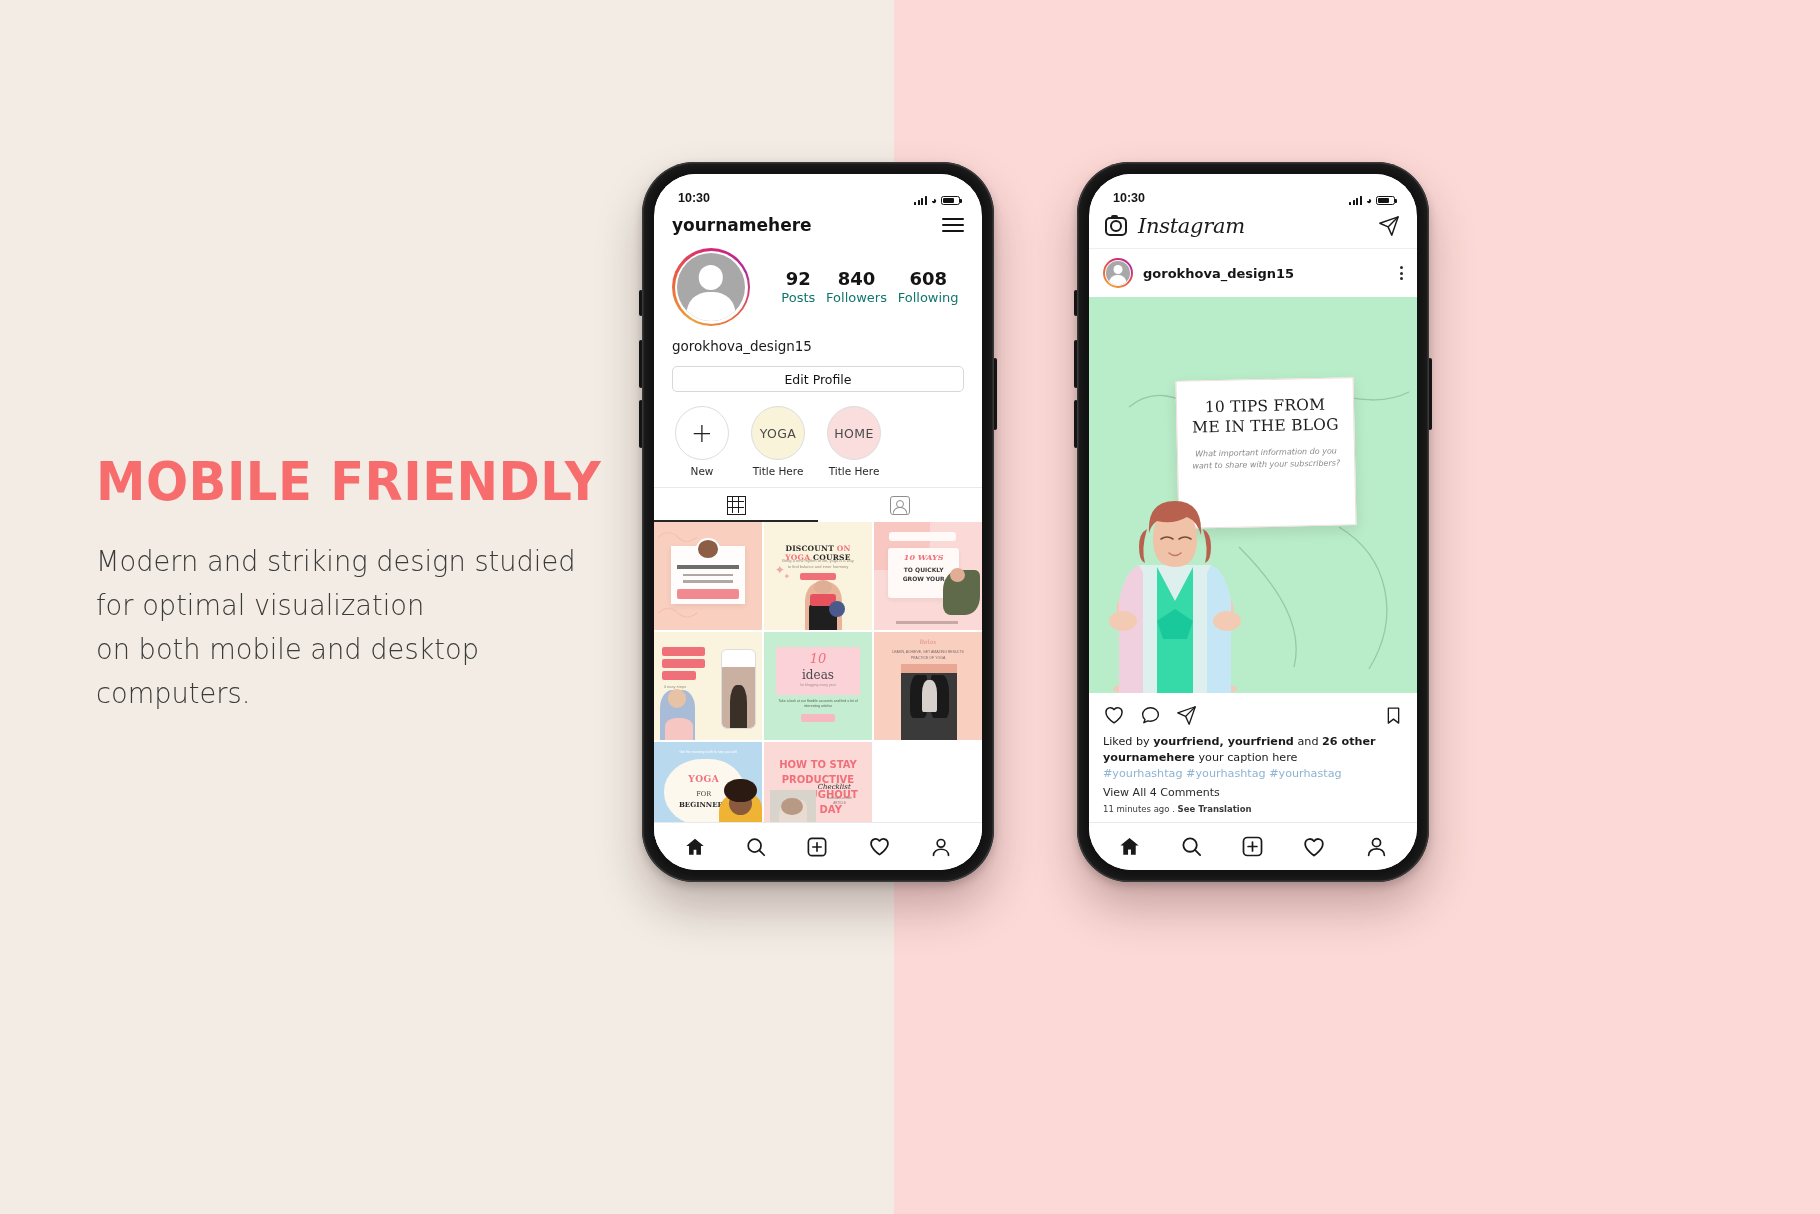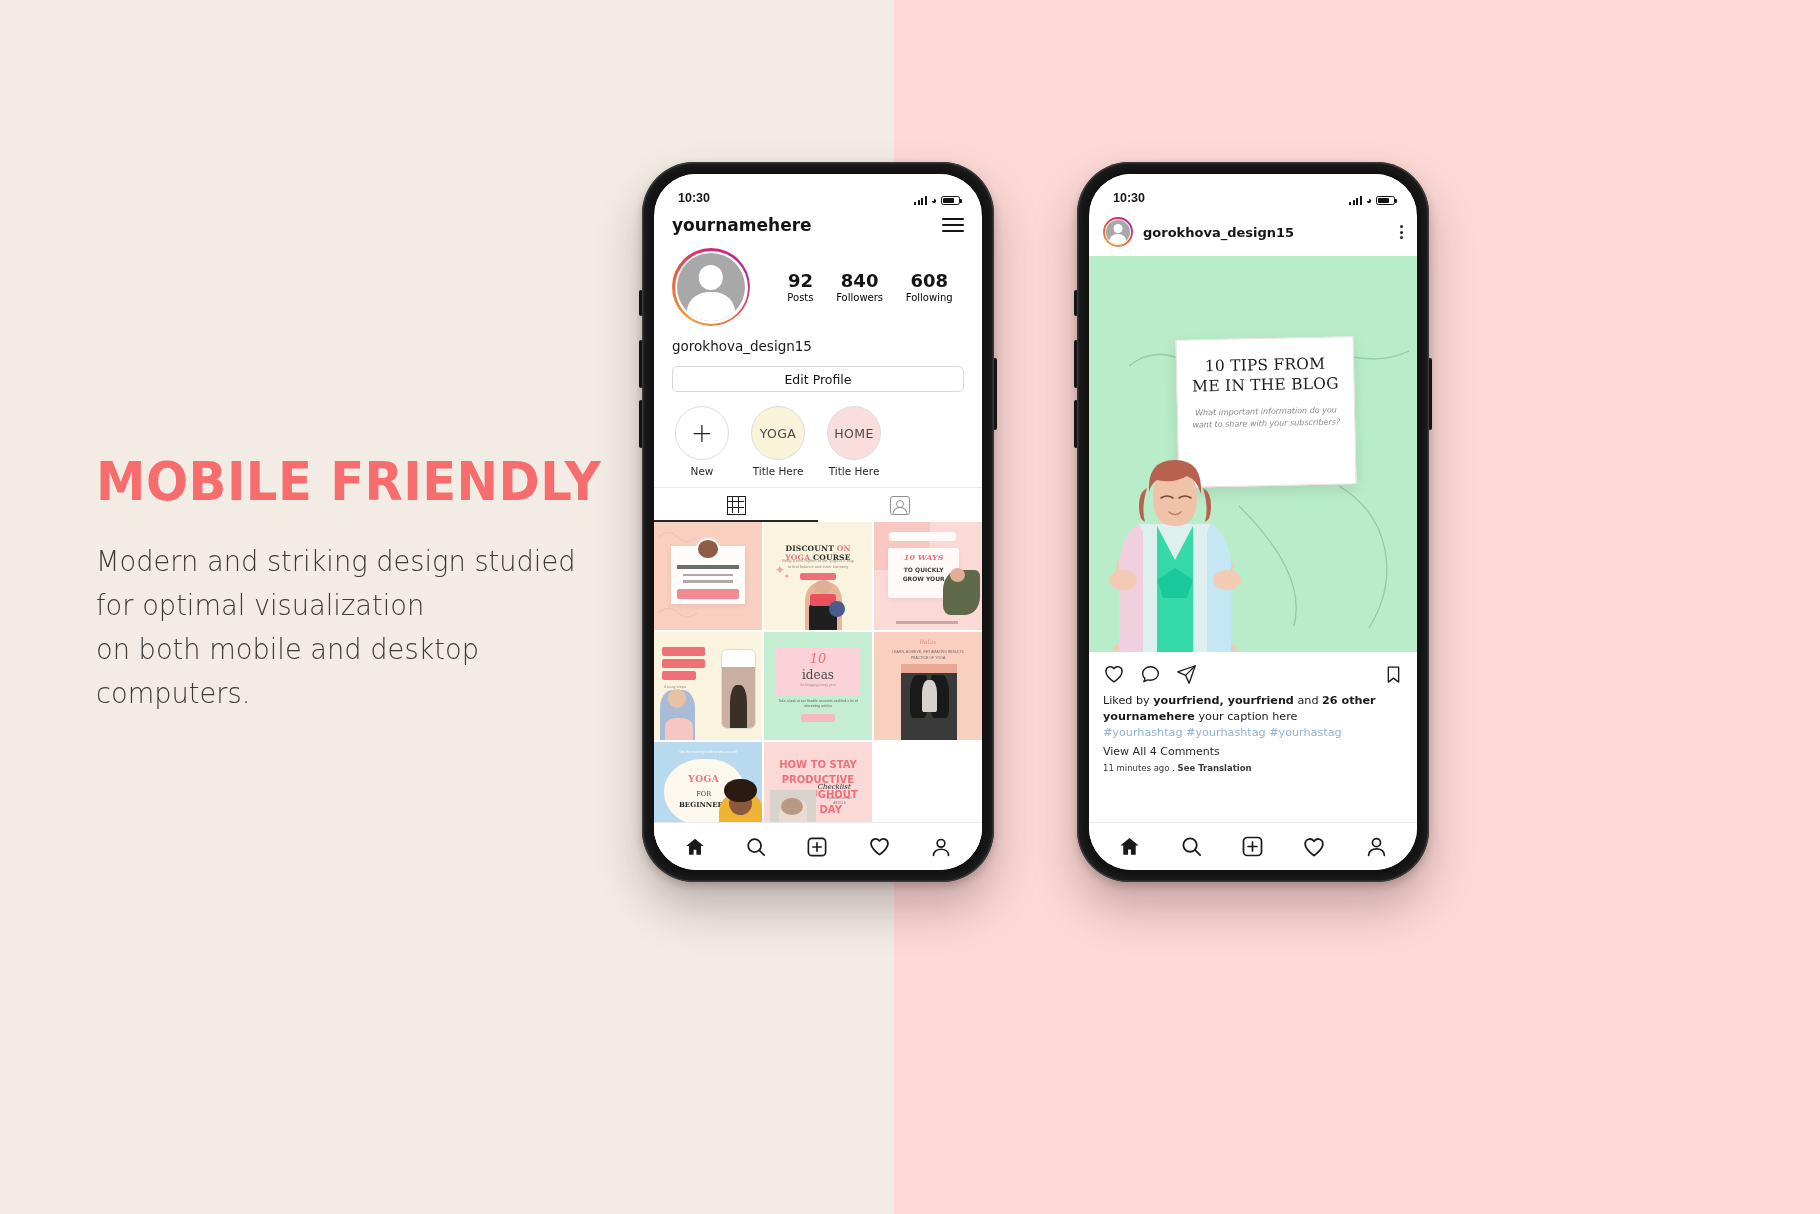--- a/index.html
+++ b/index.html
@@ -99,21 +99,21 @@
   .avatar-gray{
     width:100%; height:100%; border-radius:50%; background:#a8a8a8;
     position:relative; overflow:hidden;
   }
   .avatar-gray .head{position:absolute;left:50%;top:18%;transform:translateX(-50%);width:36%;height:36%;border-radius:50%;background:#fff;}
   .avatar-gray .body{position:absolute;left:50%;top:58%;transform:translateX(-50%);width:72%;height:55%;border-radius:44% 44% 0 0/58% 58% 0 0;background:#fff;}
 
   .stats { display:flex; flex:1; justify-content:space-around; padding-left:26px; }
   .stat { text-align:center; }
   .stat-num { font-size:18px; font-weight:700; color:#141414; font-family:"DejaVu Sans",sans-serif; line-height:1.15;}
-  .stat-lbl { font-size:10px; color:#000000; font-family:"DejaVu Sans",sans-serif; margin-top:1px;}
+  .stat-lbl { font-size:13px; color:#0f766e; font-family:"DejaVu Sans",sans-serif; margin-top:1px;}
 
   .prof-handle { padding:12px 18px 0 18px; font-size:13.5px; color:#1a1a1a; font-family:"DejaVu Sans",sans-serif; }
 
   .edit-btn {
     margin:12px 18px 0 18px; height:26px; border:1px solid #d8d8d8; border-radius:5px;
     display:flex; align-items:center; justify-content:center;
     font-size:12.5px; color:#141414; font-family:"DejaVu Sans",sans-serif; background:#fff; cursor:pointer;
   }
 
   .highlights { display:flex; gap:20px; padding:14px 20px 10px 20px; }
@@ -448,20 +448,30 @@
             <i></i>
             <i></i>
           </div>
         <div class="wifi-g">◕</div>
         <div class="batt">
             <i></i>
           </div>
       </div>
     </div>
 
+    <div class="feed-topbar">
+      <div class="ig-left">
+        <div class="cam-ico"></div>
+        <div class="ig-word">Instagram</div>
+      </div>
+      <svg class="send-ico" viewBox="0 0 24 24" fill="none" stroke="#1a1a1a" stroke-width="1.6" stroke-linejoin="round">
+          <path d="M22 2 11 13"></path>
+          <path d="M22 2 15 22l-4-9-9-4 20-7z"></path>
+        </svg>
+    </div>
 
     <div class="feed-user">
       <div class="fu-left">
         <div class="fu-avatar">
           <div class="fu-av-in">
             <div class="fu-av-gray">
                 <div class="head"></div>
                 <div class="body"></div>
               </div>
           </div>

